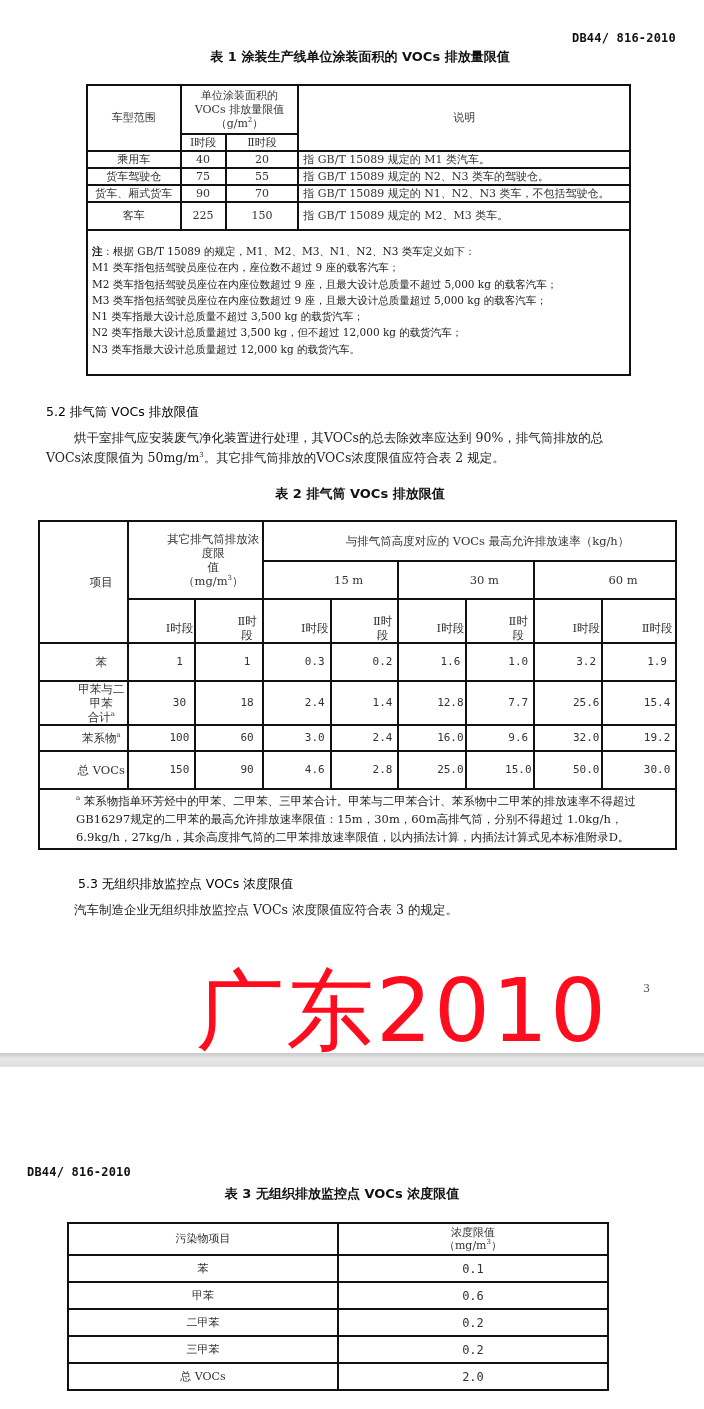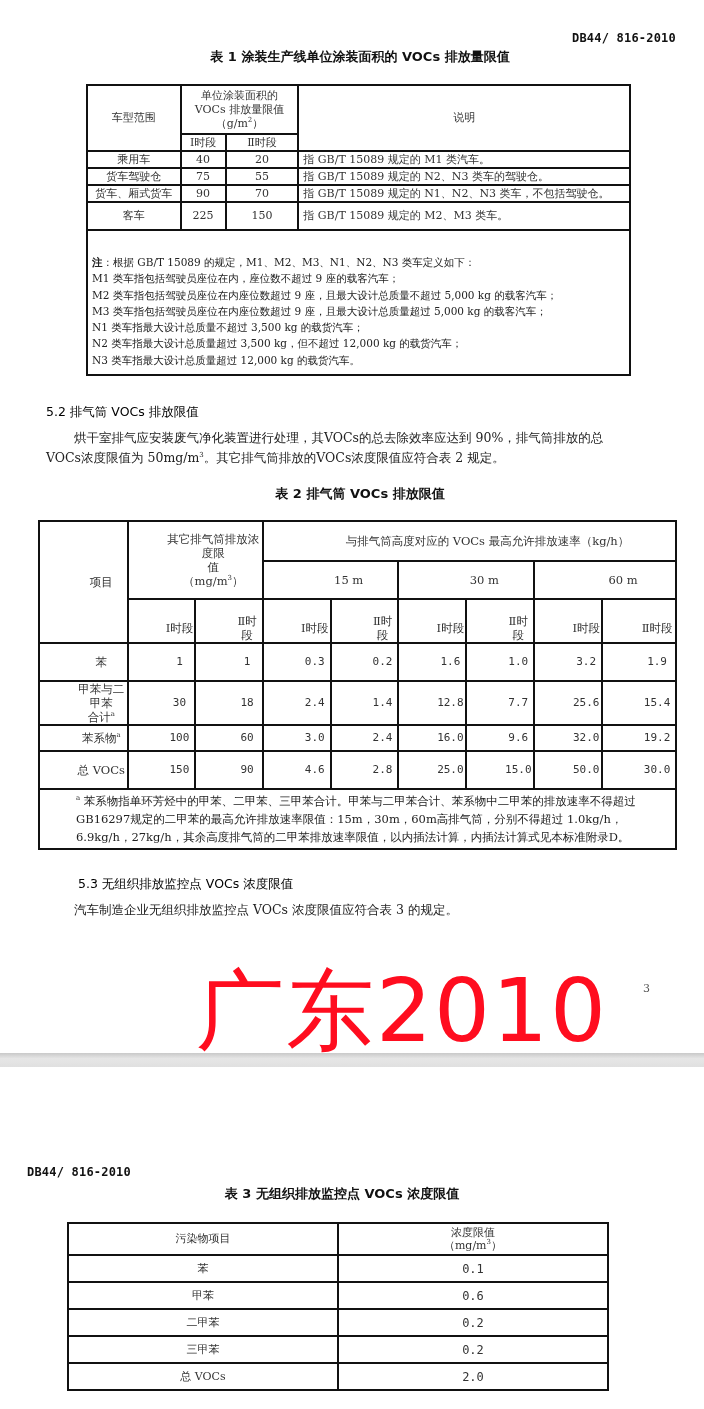--- a/index.html
+++ b/index.html
@@ -10,21 +10,21 @@
   .sans { font-family: "DejaVu Sans", "Liberation Sans", sans-serif; }
   .doc-id { font-size: 12px; font-weight: bold; color: #111; letter-spacing: 0.2px; }
   .tbl-title { font-size: 13px; font-weight: bold; color: #111; text-align: center; white-space: nowrap; }
   .sec-title { font-size: 12.5px; font-weight: normal; color: #000000; white-space: nowrap; }
   .para { font-size: 12.5px; color: #222; line-height: 20px; }
   table { border-collapse: collapse; position: absolute; }
   td { border: 2px solid #111; text-align: center; vertical-align: middle; padding: 0;
        font-size: 11px; color: #333; line-height: 14px; }
   td.left { text-align: left; padding-left: 4px; }
   sup { font-size: 7px; line-height: 0; }
-  .note-cell { text-align: left; vertical-align: top; padding: 23px 4px 0 4px;
+  .note-cell { text-align: left; vertical-align: top; padding: 12px 4px 0 4px;
                font-size: 10.5px; line-height: 16.3px; color: #222; }
   .foot-cell { text-align: left; padding: 2px 4px; font-size: 10.5px; line-height: 18px; color: #222; }
   .t2 td { font-size: 11.5px; padding-left: 36px; }
   .t2 td.num { font-family: "DejaVu Sans Mono", "Liberation Mono", monospace; font-size: 11px; color: #333; }
   .t3 td { font-size: 11px; }
   .t3 td.num { font-family: "DejaVu Sans Mono", "Liberation Mono", monospace; font-size: 12px; }
   .watermark { color: #ff0d1f; font-family: "DejaVu Sans", "Liberation Sans", sans-serif;
                font-size: 88px; line-height: 88px; white-space: nowrap; letter-spacing: 2px; }
   .page-sep { left: 0; width: 704px; top: 1053px; height: 14px;
               background: linear-gradient(#c9c9c9, #e6e6e6 40%, #e0e0e0 100%); }

